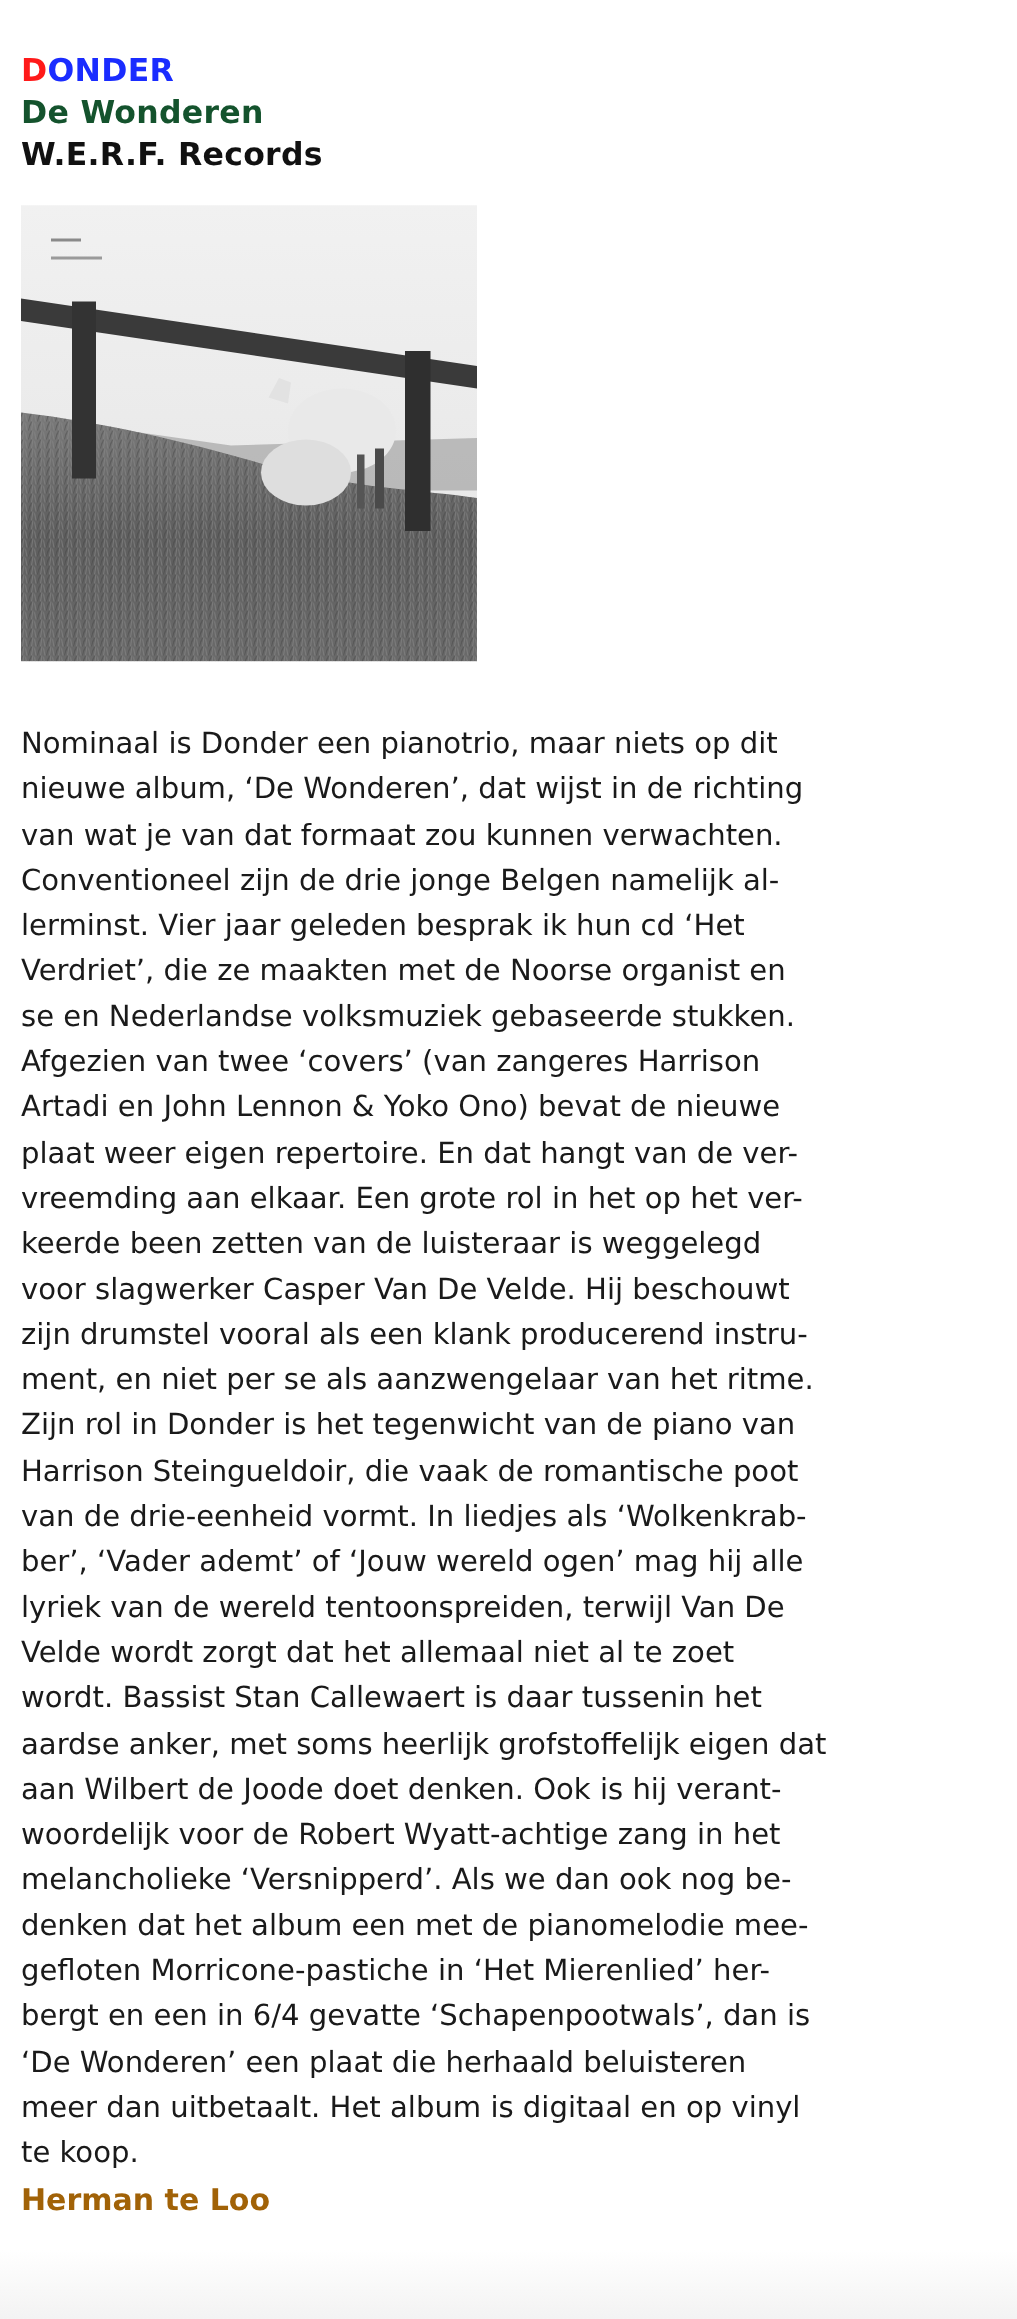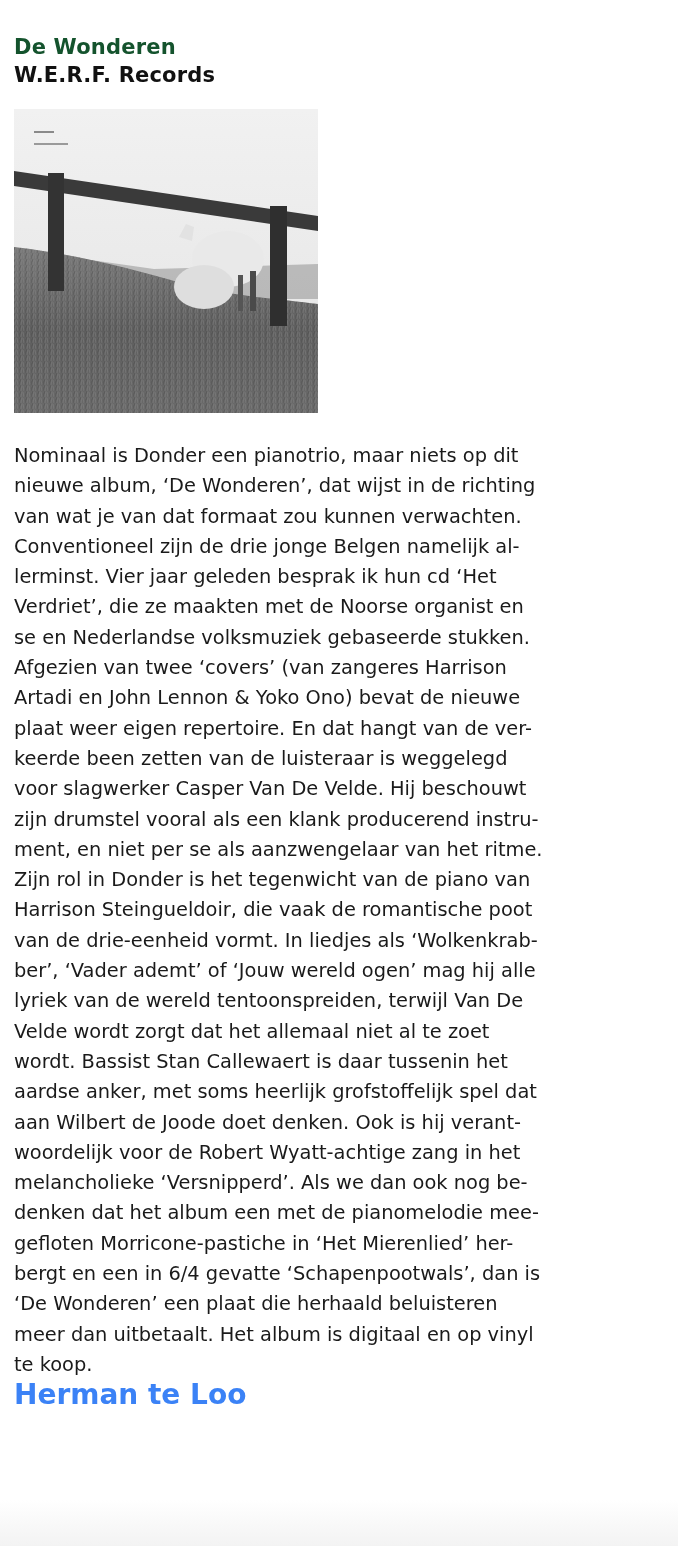--- a/index.html
+++ b/index.html
@@ -37,42 +37,43 @@
     margin-top: 20px;
     width: 304px;
     height: 304px;
     position: relative;
     overflow: hidden;
     background: #ebebeb;
   }
   .cover svg { display: block; }
 
   .body-text {
-    margin-top: 28px;
+    margin-top: 40px;
     font-size: 19.4px;
     line-height: 30.3px;
     color: #1a1a1a;
     width: 640px;
   }
   .body-text .line {
     display: block;
     white-space: nowrap;
   }
   .author {
     font-weight: bold;
-    font-size: 28px;
+    font-size: 20px;
     line-height: 30px;
-    color: #3b82f6;
+    color: #a16207;
   }
 </style>
 </head>
 <body>
 
 <article class="review">
 
+  <div class="header-line artist"><span class="initial">D</span><span>ONDER</span></div>
   <div class="header-line album">De Wonderen</div>
   <div class="header-line label">W.E.R.F. Records</div>
 
   <div class="cover" role="img" aria-label="Album cover: black-and-white photo of sheep behind a wooden fence on a grassy dike">
     <svg width="304" height="304" viewBox="0 0 304 304" xmlns="http://www.w3.org/2000/svg">
       <defs>
         <linearGradient id="sky" x1="0" y1="0" x2="0" y2="1">
           <stop offset="0" stop-color="#f1f1f1"></stop>
           <stop offset="1" stop-color="#e4e4e4"></stop>
         </linearGradient>
@@ -114,32 +115,33 @@
     <span class="line">Nominaal is Donder een pianotrio, maar niets op dit</span>
     <span class="line">nieuwe album, ‘De Wonderen’, dat wijst in de richting</span>
     <span class="line">van wat je van dat formaat zou kunnen verwachten.</span>
     <span class="line">Conventioneel zijn de drie jonge Belgen namelijk al-</span>
     <span class="line">lerminst. Vier jaar geleden besprak ik hun cd ‘Het</span>
     <span class="line">Verdriet’, die ze maakten met de Noorse organist en</span>
     <span class="line">se en Nederlandse volksmuziek gebaseerde stukken.</span>
     <span class="line">Afgezien van twee ‘covers’ (van zangeres Harrison</span>
     <span class="line">Artadi en John Lennon &amp; Yoko Ono) bevat de nieuwe</span>
     <span class="line">plaat weer eigen repertoire. En dat hangt van de ver-</span>
+    <span class="line">vreemding aan elkaar. Een grote rol in het op het ver-</span>
     <span class="line">keerde been zetten van de luisteraar is weggelegd</span>
     <span class="line">voor slagwerker Casper Van De Velde. Hij beschouwt</span>
     <span class="line">zijn drumstel vooral als een klank producerend instru-</span>
     <span class="line">ment, en niet per se als aanzwengelaar van het ritme.</span>
     <span class="line">Zijn rol in Donder is het tegenwicht van de piano van</span>
     <span class="line">Harrison Steingueldoir, die vaak de romantische poot</span>
     <span class="line">van de drie-eenheid vormt. In liedjes als ‘Wolkenkrab-</span>
     <span class="line">ber’, ‘Vader ademt’ of ‘Jouw wereld ogen’ mag hij alle</span>
     <span class="line">lyriek van de wereld tentoonspreiden, terwijl Van De</span>
     <span class="line">Velde wordt zorgt dat het allemaal niet al te zoet</span>
     <span class="line">wordt. Bassist Stan Callewaert is daar tussenin het</span>
-    <span class="line">aardse anker, met soms heerlijk grofstoffelijk spel dat</span>
+    <span class="line">aardse anker, met soms heerlijk grofstoffelijk eigen dat</span>
     <span class="line">aan Wilbert de Joode doet denken. Ook is hij verant-</span>
     <span class="line">woordelijk voor de Robert Wyatt-achtige zang in het</span>
     <span class="line">melancholieke ‘Versnipperd’. Als we dan ook nog be-</span>
     <span class="line">denken dat het album een met de pianomelodie mee-</span>
     <span class="line">gefloten Morricone-pastiche in ‘Het Mierenlied’ her-</span>
     <span class="line">bergt en een in 6/4 gevatte ‘Schapenpootwals’, dan is</span>
     <span class="line">‘De Wonderen’ een plaat die herhaald beluisteren</span>
     <span class="line">meer dan uitbetaalt. Het album is digitaal en op vinyl</span>
     <span class="line">te koop.</span>
   </div>

